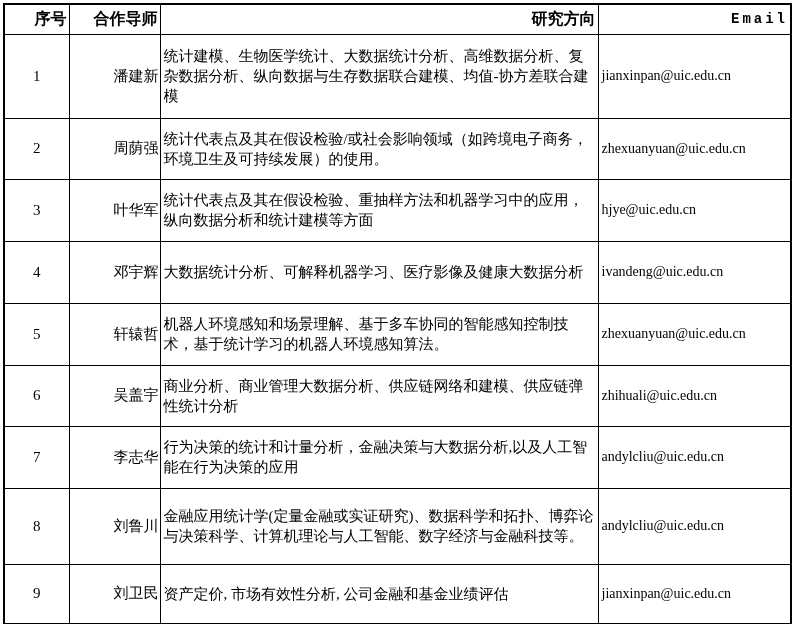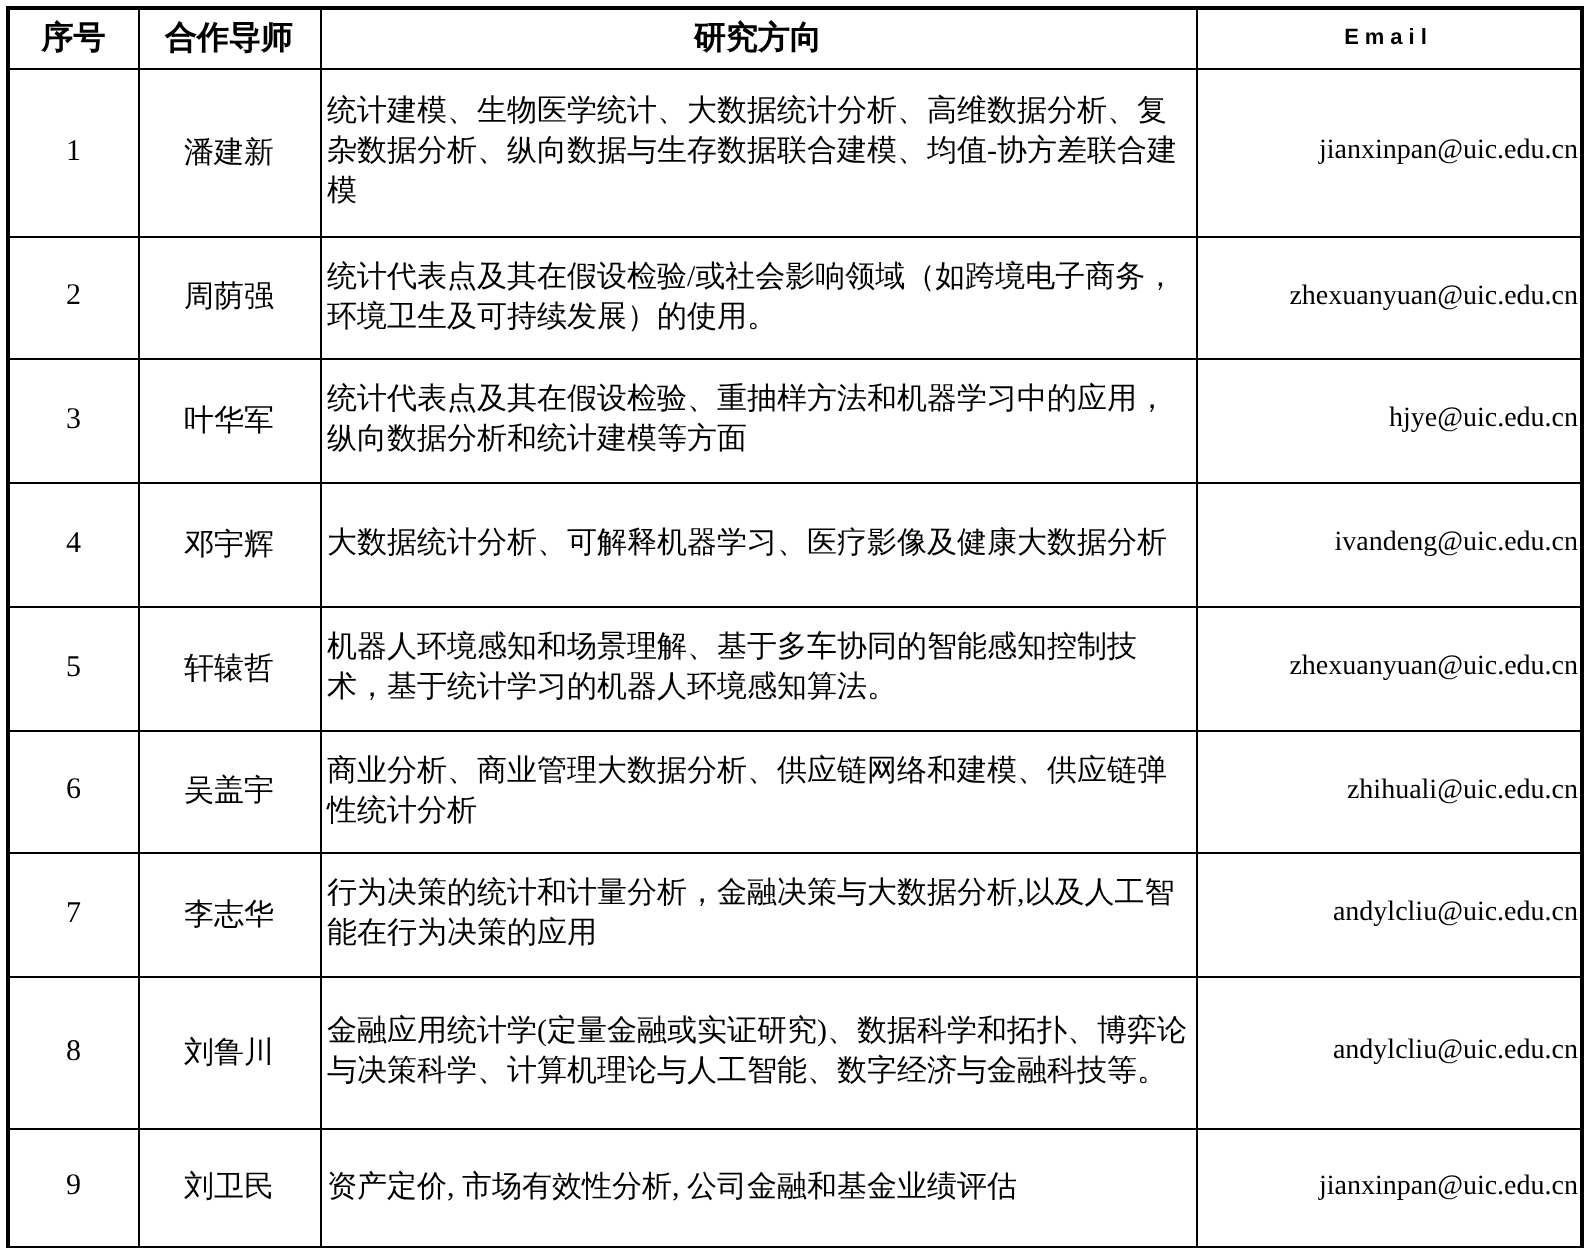--- a/index.html
+++ b/index.html
@@ -25,47 +25,48 @@
   th, td {
     border: 1px solid #000000;
     overflow: hidden;
     box-sizing: border-box;
     vertical-align: middle;
   }
   thead tr { height: 30px; }
   th {
     font-weight: bold;
     font-size: 16px;
-    text-align: center;
+    text-align: right;
     padding: 2px;
   }
   th.h-email {
-    font-size: 11px;
+    font-size: 14px;
     letter-spacing: 3px;
+    font-family: Liberation Mono, monospace;
   }
   td.c-index {
     text-align: center;
     font-family: "Liberation Serif", serif;
     font-size: 15px;
   }
   td.c-mentor {
-    text-align: center;
+    text-align: right;
     font-size: 15px;
   }
   td.c-research {
     text-align: left;
     font-size: 15px;
     line-height: 20px;
     padding: 2px 3px 2px 3px;
     font-family: Liberation Serif, serif;
   }
   td.c-email {
     font-family: "Liberation Serif", serif;
     font-size: 14px;
-    text-align: right;
+    text-align: left;
     padding: 2px 1px 2px 3px;
     word-break: break-all;
   }
   
   tbody tr:nth-child(1) { height: 84px; }
   tbody tr:nth-child(2) { height: 61px; }
   tbody tr:nth-child(3) { height: 62px; }
   tbody tr:nth-child(4) { height: 62px; }
   tbody tr:nth-child(5) { height: 62px; }
   tbody tr:nth-child(6) { height: 61px; }

